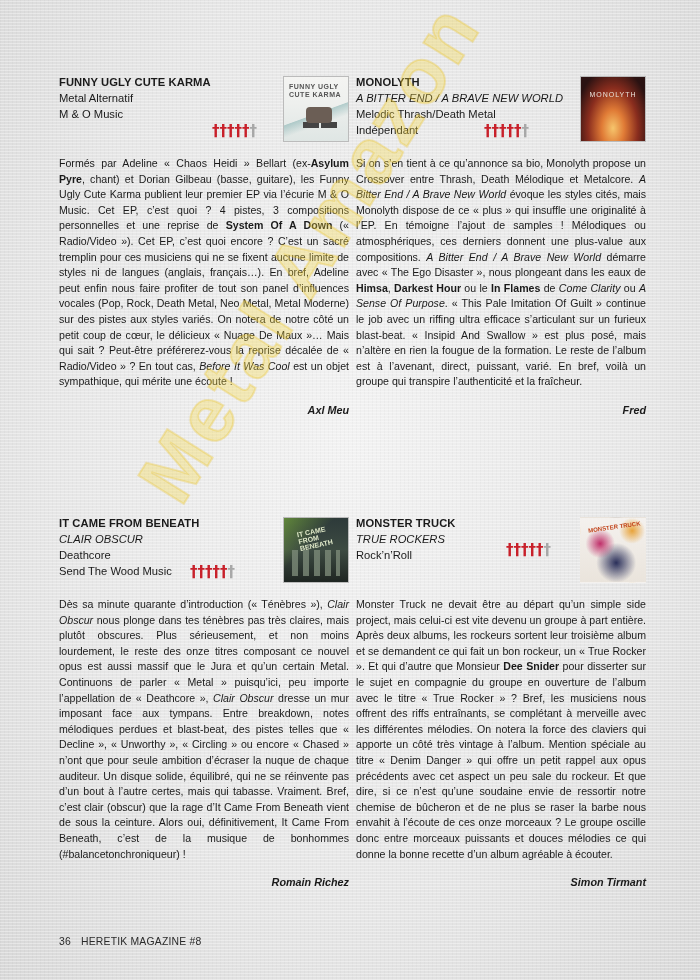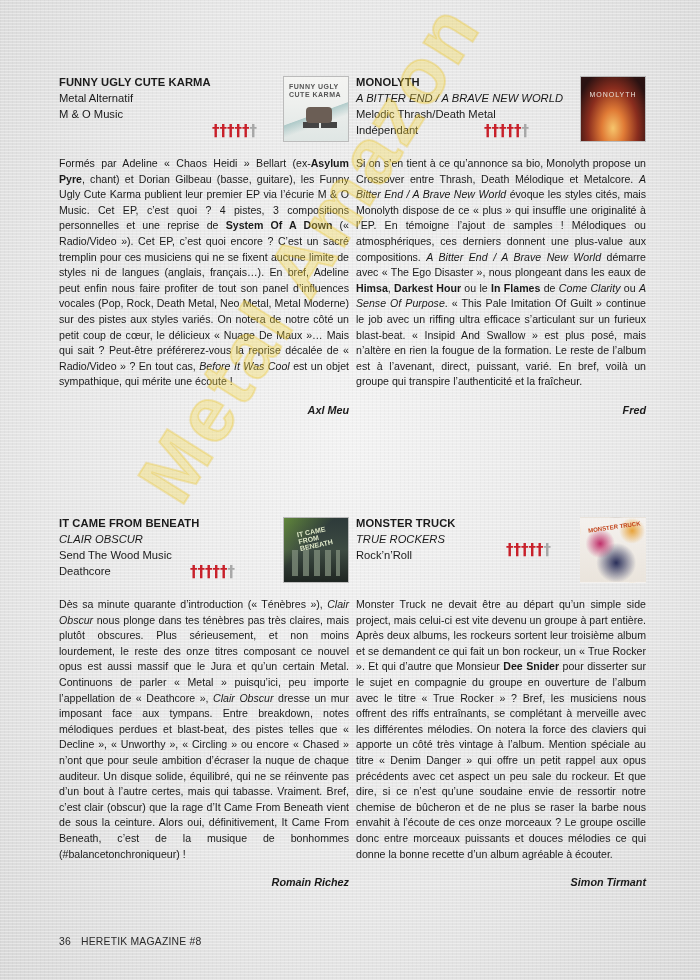--- a/index.html
+++ b/index.html
@@ -180,22 +180,22 @@
     </div>
     <p class="body"><span>Si on s’en tient à ce qu’annonce sa bio, Monolyth propose un Crossover entre Thrash, Death Mélodique et Metalcore. </span><i>A Bitter End / A Brave New World</i><span> évoque les styles cités, mais Monolyth dispose de ce « plus » qui insuffle une originalité à l’EP. En témoigne l’ajout de samples ! Mélodiques ou atmosphériques, ces derniers donnent une plus-value aux compositions. </span><i>A Bitter End / A Brave New World</i><span> démarre avec « The Ego Disaster », nous plongeant dans les eaux de </span><b>Himsa</b><span>, </span><b>Darkest Hour</b><span> ou le </span><b>In Flames</b><span> de </span><i>Come Clarity</i><span> ou </span><i>A Sense Of Purpose</i><span>. « This Pale Imitation Of Guilt » continue le job avec un riffing ultra efficace s’articulant sur un furieux blast-beat. « Insipid And Swallow » est plus posé, mais n’altère en rien la fougue de la formation. Le reste de l’album est à l’avenant, direct, puissant, varié. En bref, voilà un groupe qui transpire l’authenticité et la fraîcheur.</span></p>
     <div class="author">Fred</div>
   </article>
 
   <article class="review r3">
     <div class="head">
       <div class="meta">
         <div class="band">IT CAME FROM BENEATH</div>
         <div class="album">CLAIR OBSCUR</div>
+        <div>Deathcore</div>
         <div>Send The Wood Music</div>
-        <div>Deathcore</div>
       </div>
       <div class="rating" style="left:131px; top:50px;">
           <span class="on" style="color: rgb(200, 32, 42);">†</span>
           <span class="on" style="color: rgb(200, 32, 42);">†</span>
           <span class="on" style="color: rgb(200, 32, 42);">†</span>
           <span class="on" style="color: rgb(200, 32, 42);">†</span>
           <span class="on" style="color: rgb(200, 32, 42);">†</span>
           <span class="off" style="color: rgb(168, 168, 168);">†</span>
         </div>
       <div class="cover cover-icfb">

